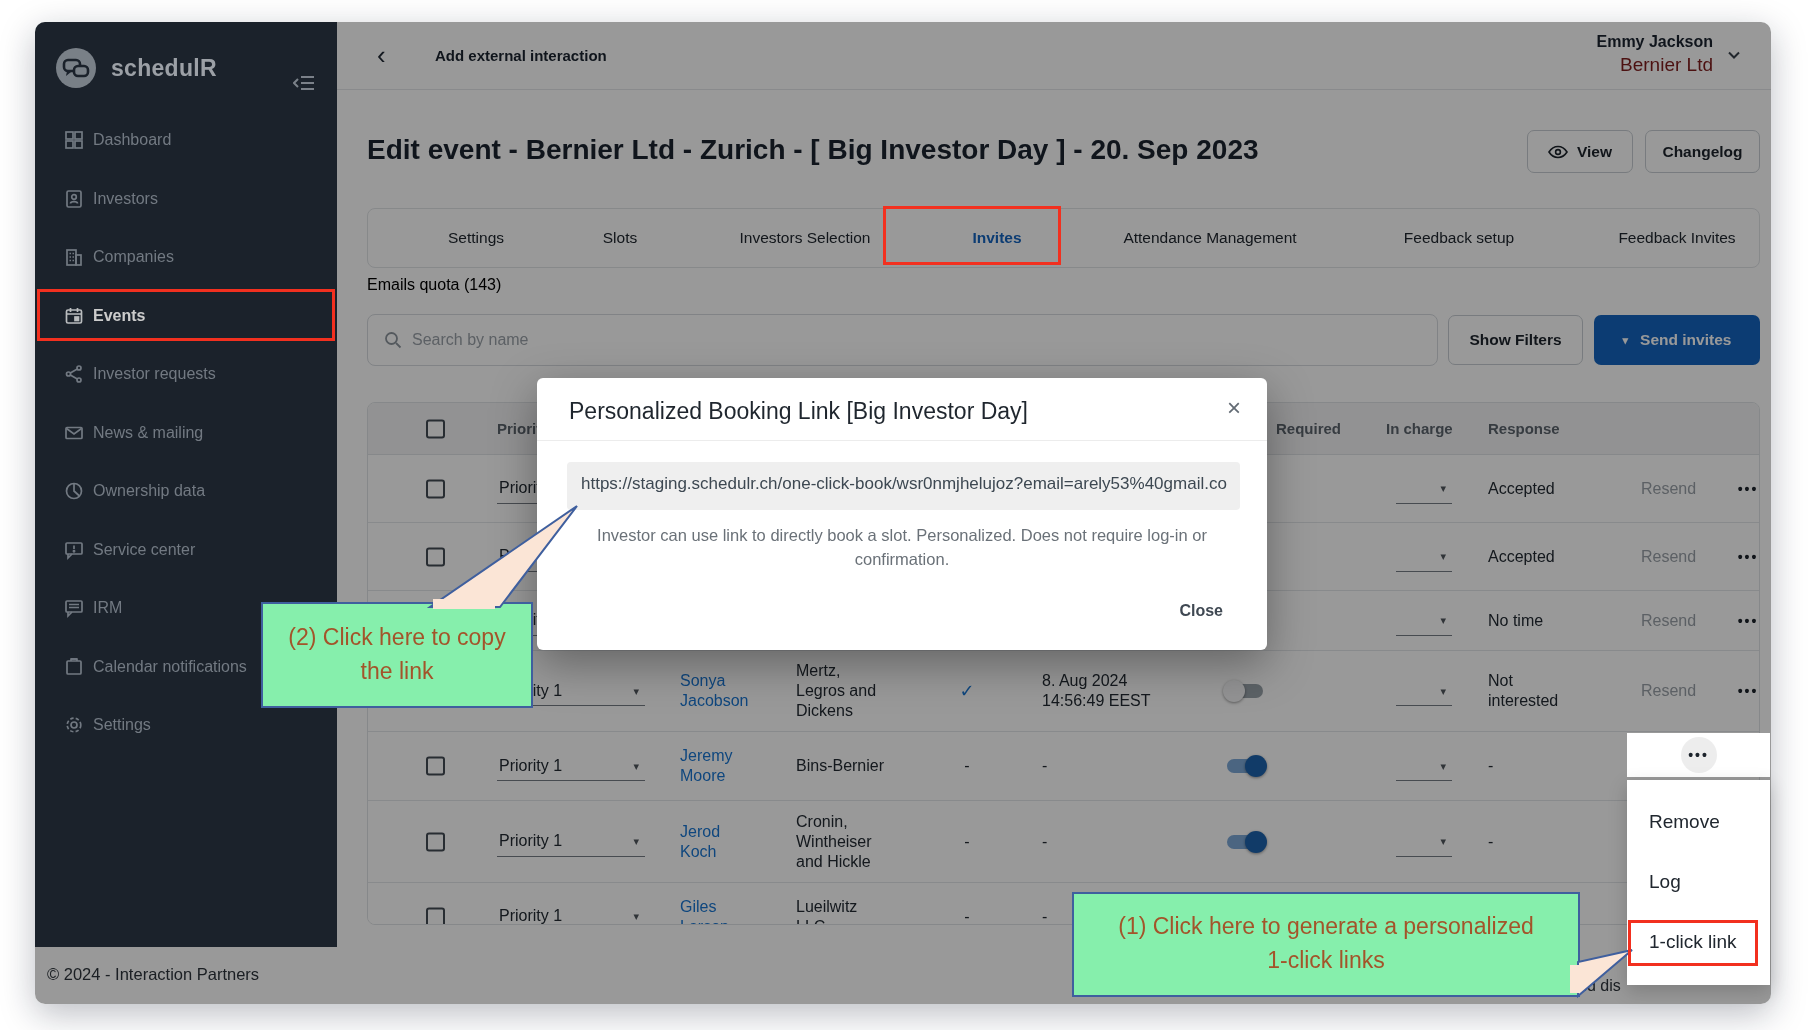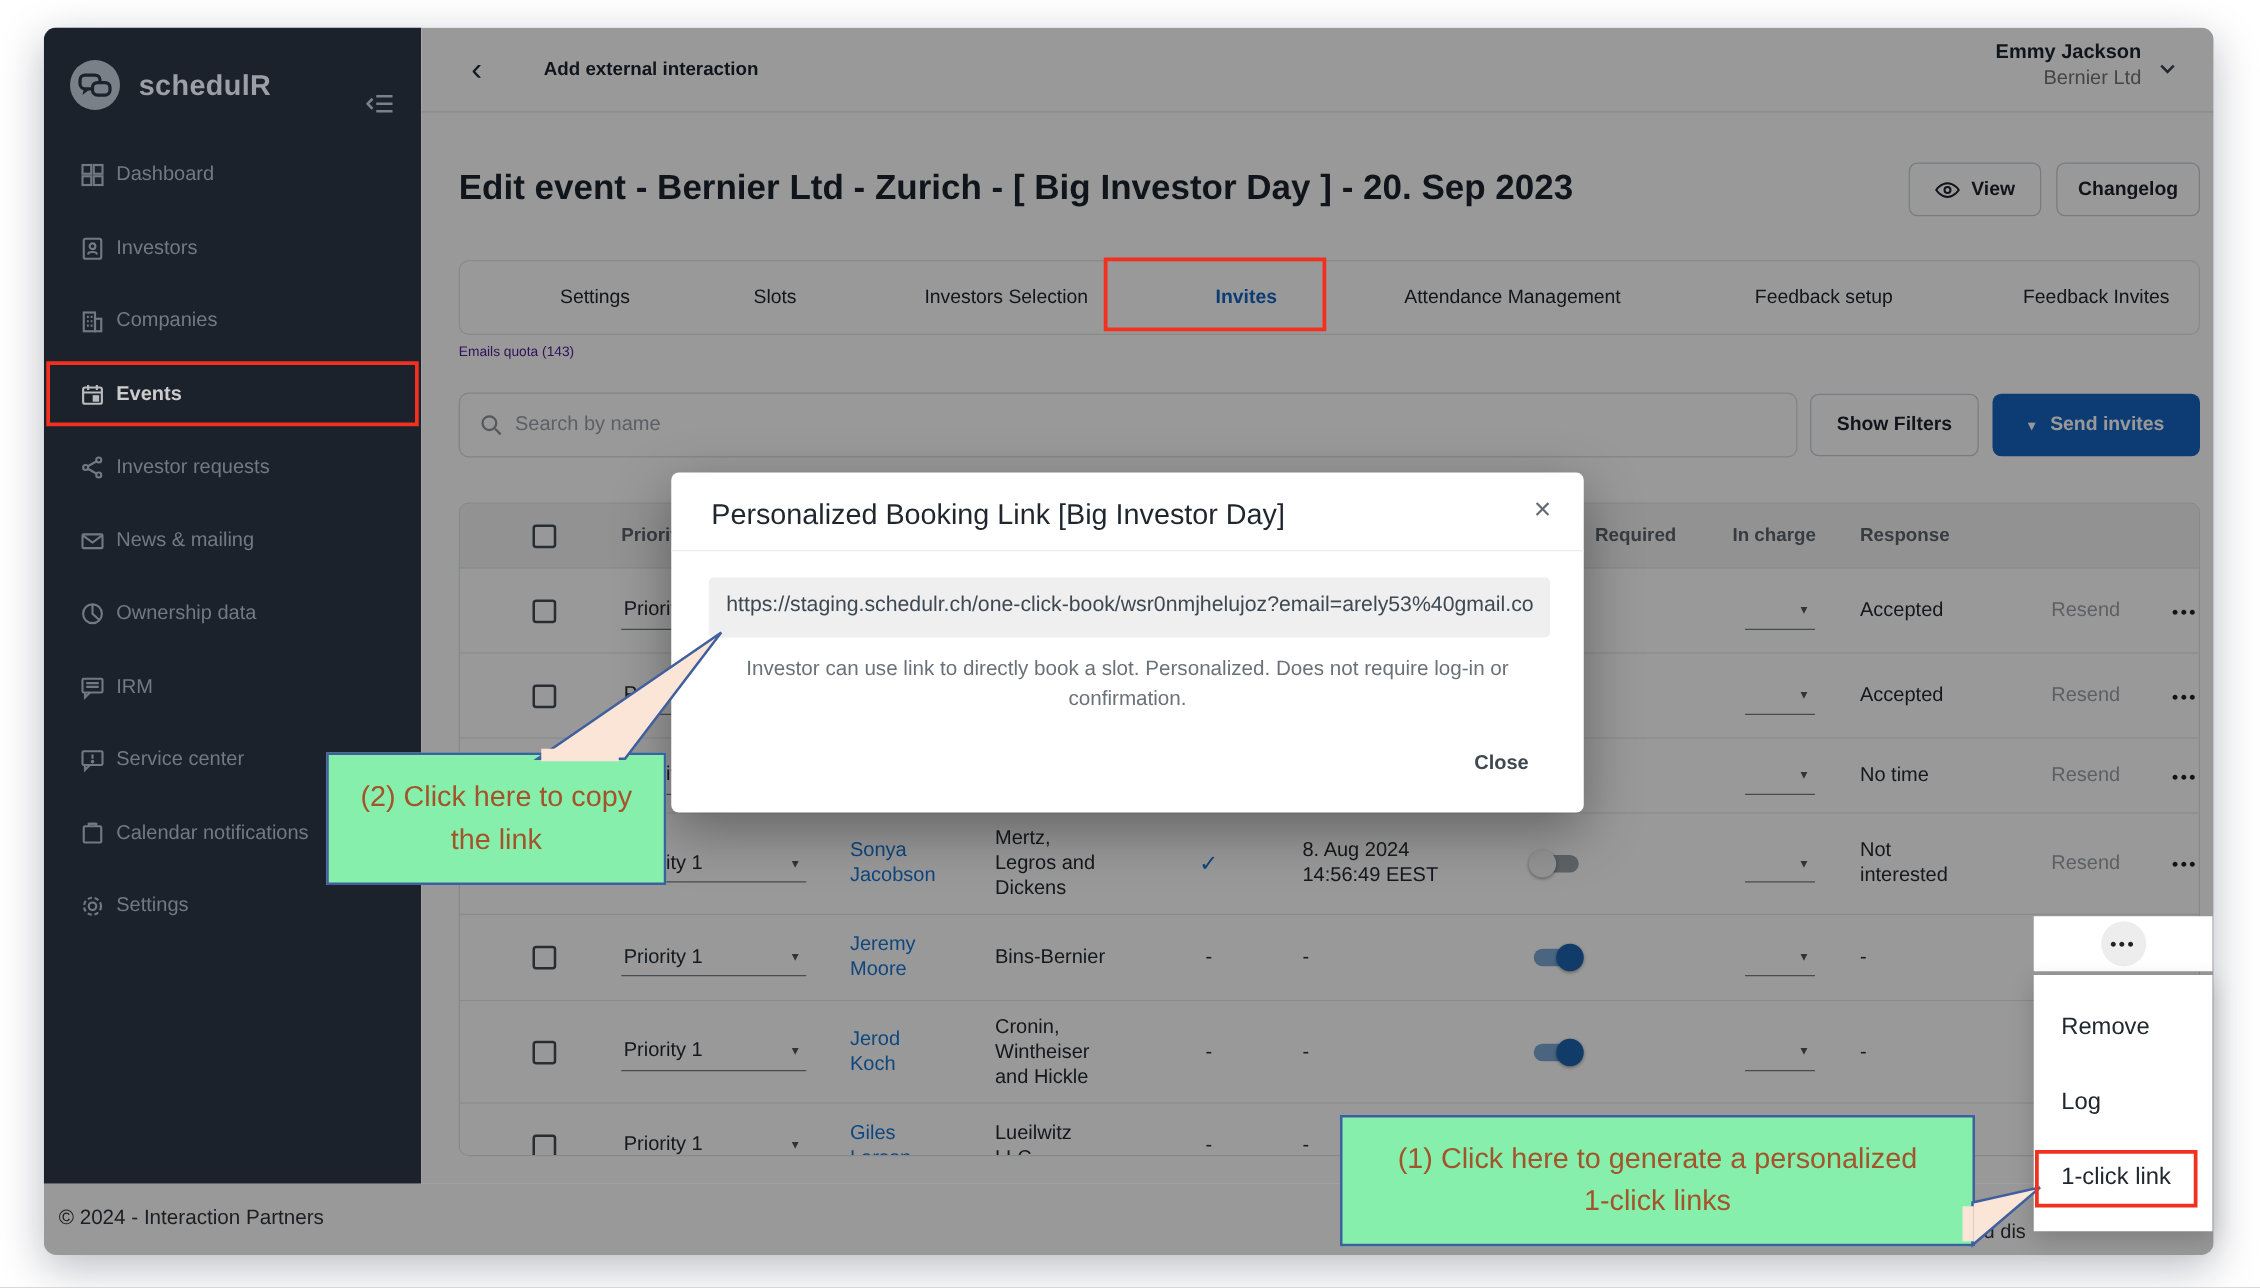--- a/index.html
+++ b/index.html
@@ -21,35 +21,35 @@
   .nav-item.active { color:#fff; font-weight:700; }
   .nav-item.active .ic { color:#e8ebee; }
 
   
   .main { position:absolute; left:302px; top:0; width:1434px; height:925px; background:#fff; }
   .topbar { position:absolute; left:0; right:0; top:0; height:68px; border-bottom:1px solid #e4e7ea; background:#fff; }
   .back { position:absolute; left:40px; top:16px; font-size:26px; color:#222b36; line-height:34px; }
   .topbar-title { position:absolute; left:98px; top:25px; font-size:15px; font-weight:700; color:#1b2430; }
   .userbox { position:absolute; right:58px; top:11px; text-align:right; }
   .user-name { font-size:16px; font-weight:700; color:#1b2430; }
-  .user-company { font-size:16px; color:#737373; margin-top:3px; }
+  .user-company { font-size:19px; color:#7f1d1d; margin-top:3px; }
   .user-caret { position:absolute; right:30px; top:26px; width:14px; height:14px; color:#39424c; }
 
   .page-title { position:absolute; left:30px; top:112px; font-size:28px; font-weight:700; color:#1b2430; }
   .btn { display:flex; align-items:center; justify-content:center; gap:9px; border:1px solid #c9ced4;
          border-radius:7px; background:#fff; font-size:15.5px; font-weight:600; color:#1d242c; cursor:pointer; }
   .view-btn { position:absolute; left:1190px; top:108px; width:106px; height:43px; }
   .changelog-btn { position:absolute; left:1308px; top:108px; width:115px; height:43px; }
 
   .tabs { position:absolute; left:30px; top:186px; width:1393px; height:60px; border:1px solid #e1e4e7; border-radius:8px; }
   .tab { position:absolute; top:0; height:58px; line-height:58px; transform:translateX(-50%);
          font-size:15.5px; font-weight:500; color:#20272f; white-space:nowrap; cursor:pointer; }
   .tab.active { color:#1565c0; font-weight:700; }
 
-  .quota { position:absolute; left:30px; top:254px; font-size:11px; color:#4c1d95; }
+  .quota { position:absolute; left:30px; top:254px; font-size:16px; color:#000000; }
 
   .search-wrap { position:absolute; left:30px; top:292px; width:1071px; height:52px; border:1px solid #d7dbdf;
                  border-radius:8px; display:flex; align-items:center; padding-left:16px; gap:10px; }
   .search-input { border:none; outline:none; flex:1; font-size:16px; color:#1b2430; font-family:inherit; background:transparent; }
   .search-input::placeholder { color:#9aa1a8; }
   .filters-btn { position:absolute; left:1111px; top:293px; width:135px; height:50px; }
   .send-btn { position:absolute; left:1257px; top:293px; width:166px; height:50px; border-radius:7px; background:#1565c0;
               color:#fff; display:flex; align-items:center; justify-content:center; gap:12px; font-size:15.5px; font-weight:600; cursor:pointer; }
   .send-caret { font-size:11px; }
 
@@ -222,35 +222,35 @@
                 <path d="M11 3.5V11l5.5 5"></path>
               </svg>
             </span>
           <span>Ownership data</span>
         </div>
         <div class="nav-item">
           <span class="ic">
               <svg class="icon" viewBox="0 0 22 22" fill="none" stroke="currentColor" stroke-width="1.7">
                 <rect x="3" y="4" width="16" height="11" rx="1"></rect>
                 <path d="M5 15v4l4-4"></path>
-                <path d="M6 7.5h10M6 10.5h10"></path>
-              </svg>
-            </span>
-          <span>IRM</span>
+                <path d="M11 6.5v3.5"></path>
+                <circle cx="11" cy="12.3" r="0.6" fill="currentColor"></circle>
+              </svg>
+            </span>
+          <span>Service center</span>
         </div>
         <div class="nav-item">
           <span class="ic">
               <svg class="icon" viewBox="0 0 22 22" fill="none" stroke="currentColor" stroke-width="1.7">
                 <rect x="3" y="4" width="16" height="11" rx="1"></rect>
                 <path d="M5 15v4l4-4"></path>
-                <path d="M11 6.5v3.5"></path>
-                <circle cx="11" cy="12.3" r="0.6" fill="currentColor"></circle>
-              </svg>
-            </span>
-          <span>Service center</span>
+                <path d="M6 7.5h10M6 10.5h10"></path>
+              </svg>
+            </span>
+          <span>IRM</span>
         </div>
         <div class="nav-item">
           <span class="ic">
               <svg class="icon" viewBox="0 0 22 22" fill="none" stroke="currentColor" stroke-width="1.7">
                 <rect x="4" y="5" width="14" height="13" rx="1"></rect>
                 <path d="M8 5V3h6v2"></path>
                 <path d="M8 3h6"></path>
               </svg>
             </span>
           <span>Calendar notifications</span>

